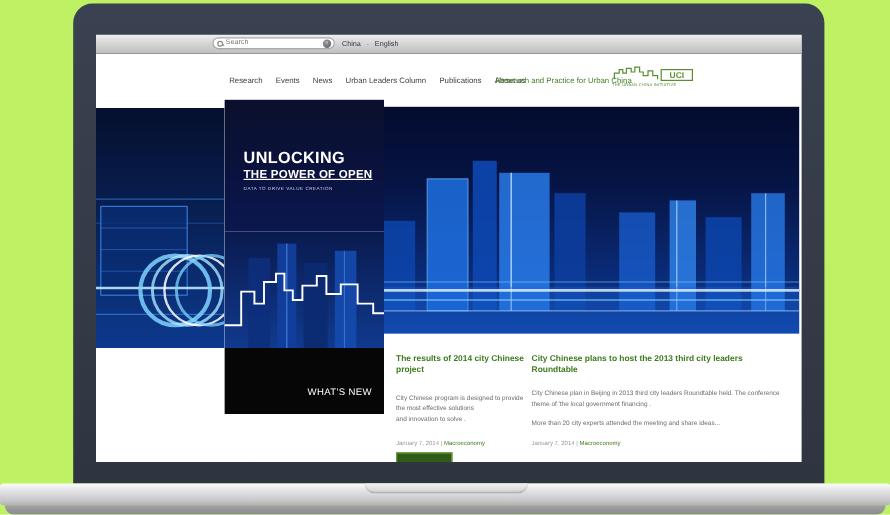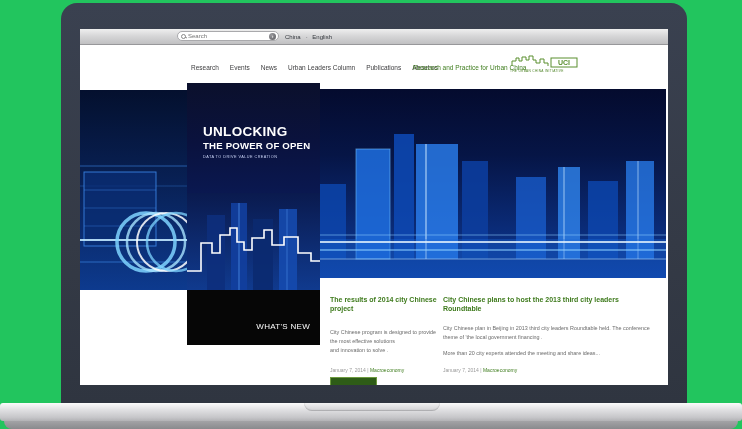--- a/index.html
+++ b/index.html
@@ -1,17 +1,17 @@
 <!DOCTYPE html>
 <html><head>
 <meta charset="utf-8">
 <style>
   html,body{margin:0;padding:0;background:#fff;}
   body{font-family:"Liberation Sans",sans-serif;-webkit-font-smoothing:antialiased;}
-  .stage{position:relative;width:742px;height:429px;background:#22c55e;overflow:hidden;}
+  .stage{position:relative;width:742px;height:429px;background:#bef264;overflow:hidden;}
 
   
   .bezel{position:absolute;left:61px;top:3px;width:626px;height:400px;
          background:linear-gradient(180deg,#3a4150 0%,#343a46 60%,#2f3540 100%);
          border-radius:16px 16px 0 0;}
   .base-top{position:absolute;left:0;top:403px;width:742px;height:18px;
          background:linear-gradient(180deg,#fbfbfb 0%,#e2e2e4 35%,#c6c6c9 80%,#b2b2b5 100%);
          border-radius:3px;}
   .base-notch{position:absolute;left:304px;top:403px;width:136px;height:8px;
          background:linear-gradient(180deg,#f2f2f3,#cfcfd2);
@@ -62,21 +62,21 @@
        background:linear-gradient(180deg,#040b2e 0%,#061546 35%,#0a2a75 72%,#0d3a9a 100%);overflow:hidden;}
   .panel{position:absolute;left:107px;top:54px;width:133px;height:262px;overflow:hidden;}
   .panel-top{position:absolute;left:0;top:0;width:133px;height:110px;
        background:linear-gradient(180deg,#0b102c 0%,#0a123e 55%,#0a1850 100%);}
   .panel-city{position:absolute;left:0;top:110px;width:133px;height:97px;
        background:linear-gradient(180deg,#0a1a4e 0%,#103a8e 100%);}
   .panel-bottom{position:absolute;left:0;top:207px;width:133px;height:55px;background:#060606;}
   .h1{position:absolute;left:16px;top:41px;font-size:13.5px;font-weight:bold;color:#fff;
        letter-spacing:.3px;white-space:nowrap;}
   .h2{position:absolute;left:16px;top:57px;font-size:9.6px;font-weight:bold;color:#fff;
-       letter-spacing:.2px;white-space:nowrap;}
+       letter-spacing:.2px;white-space:nowrap;text-decoration:underline;}
   .hsub{position:absolute;left:16px;top:72px;font-size:3.8px;color:#c9d2f5;
        letter-spacing:.45px;white-space:nowrap;}
   .whats-new{position:absolute;right:10px;top:239px;font-size:8px;font-weight:normal;color:#fff;
        letter-spacing:.3px;}
 
   
   .card{position:absolute;top:266px;}
   .card-left{left:250px;width:114px;}
   .card-right{left:363px;width:208px;}
   .card h3{margin:0;font-size:7px;line-height:1.35;color:#3e7a1c;font-weight:bold;cursor:pointer;}

